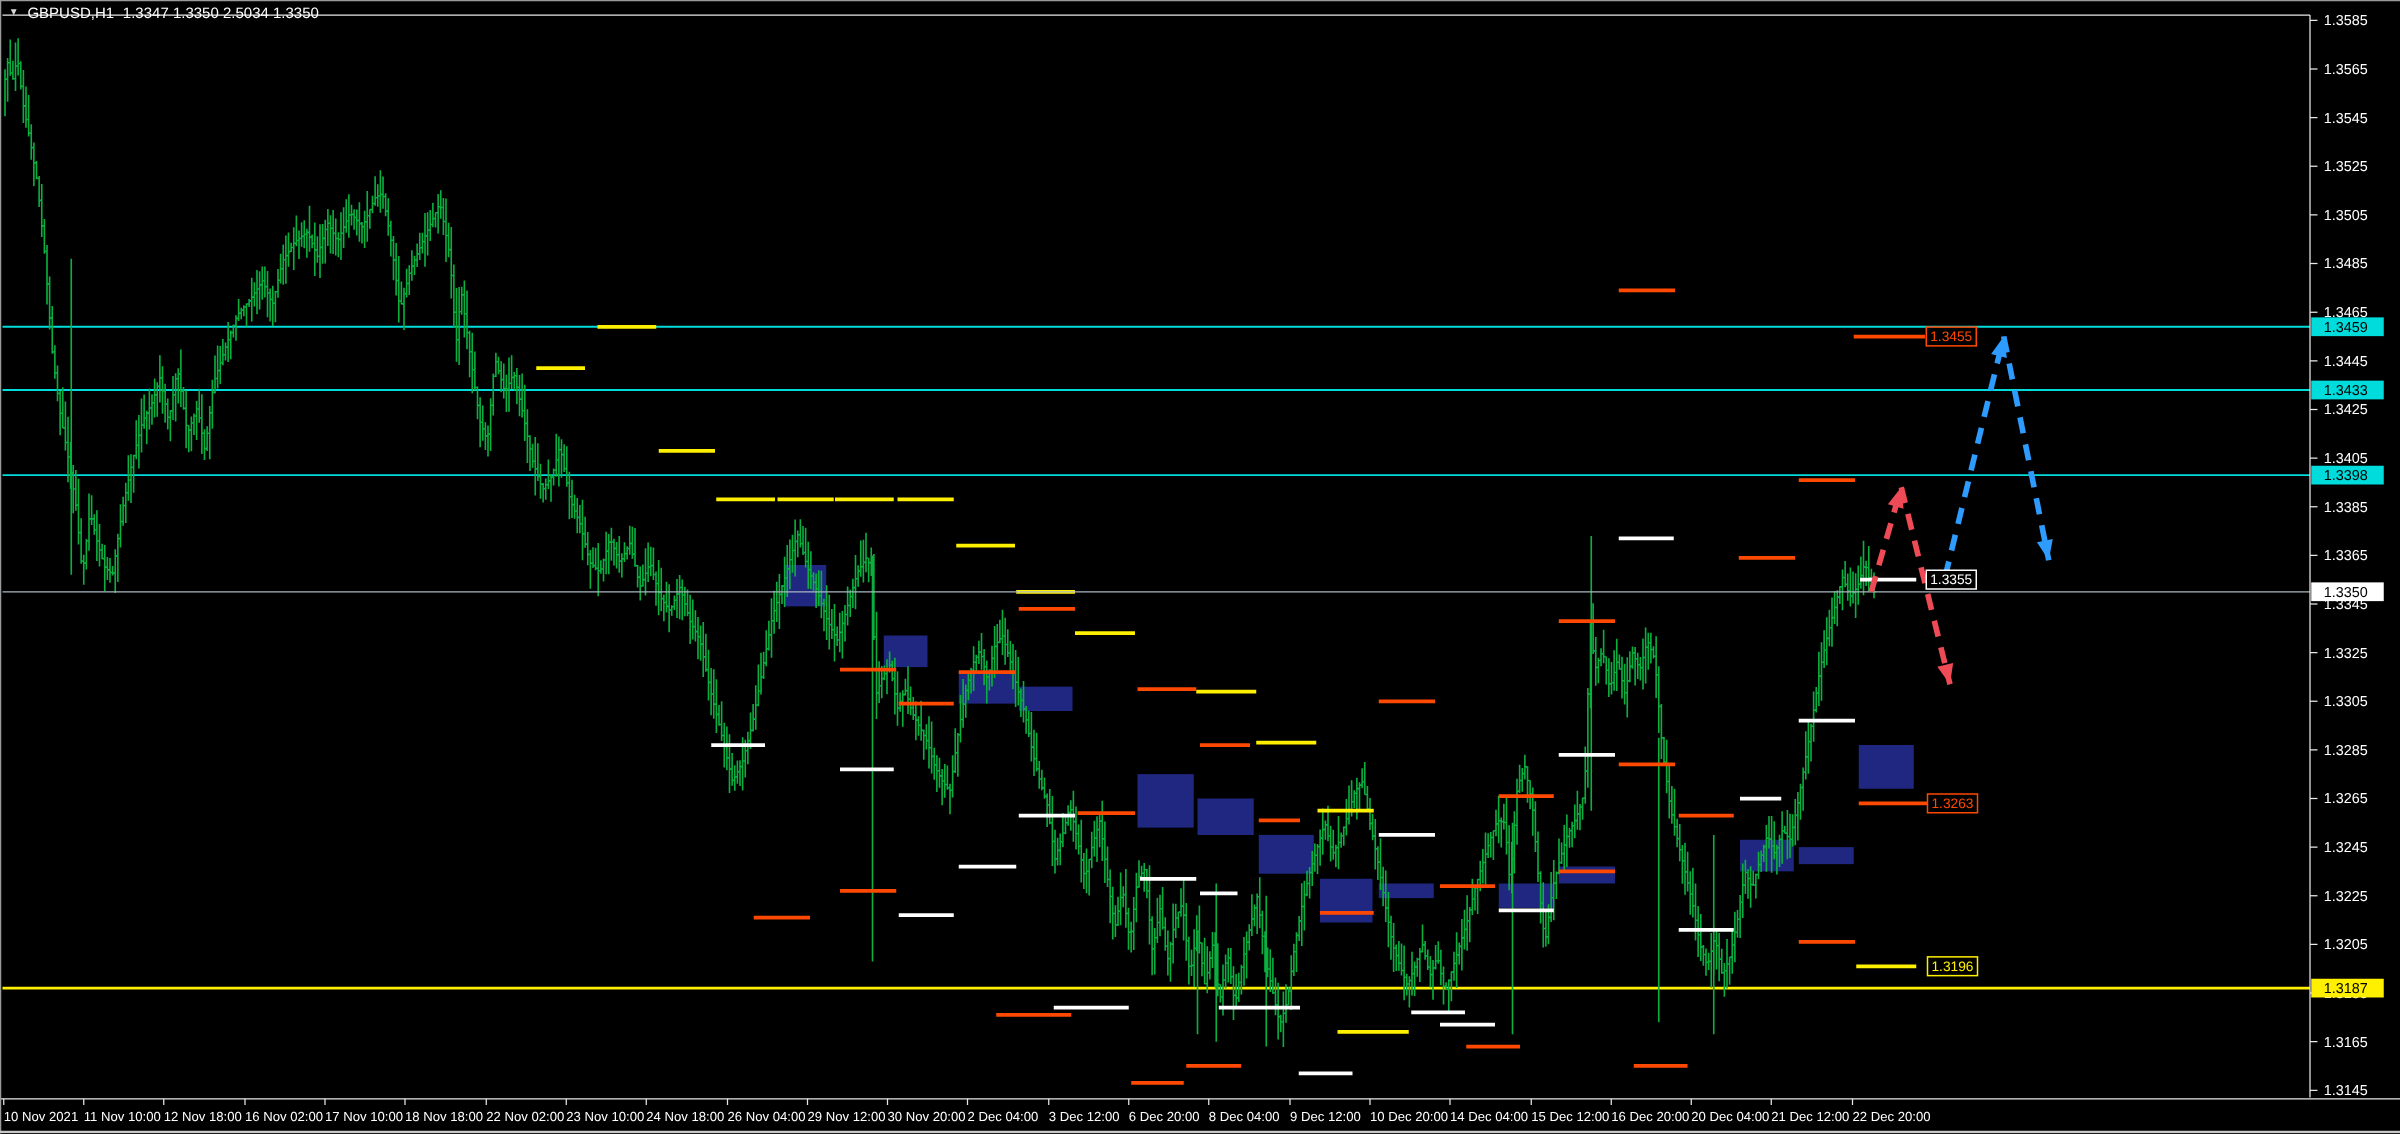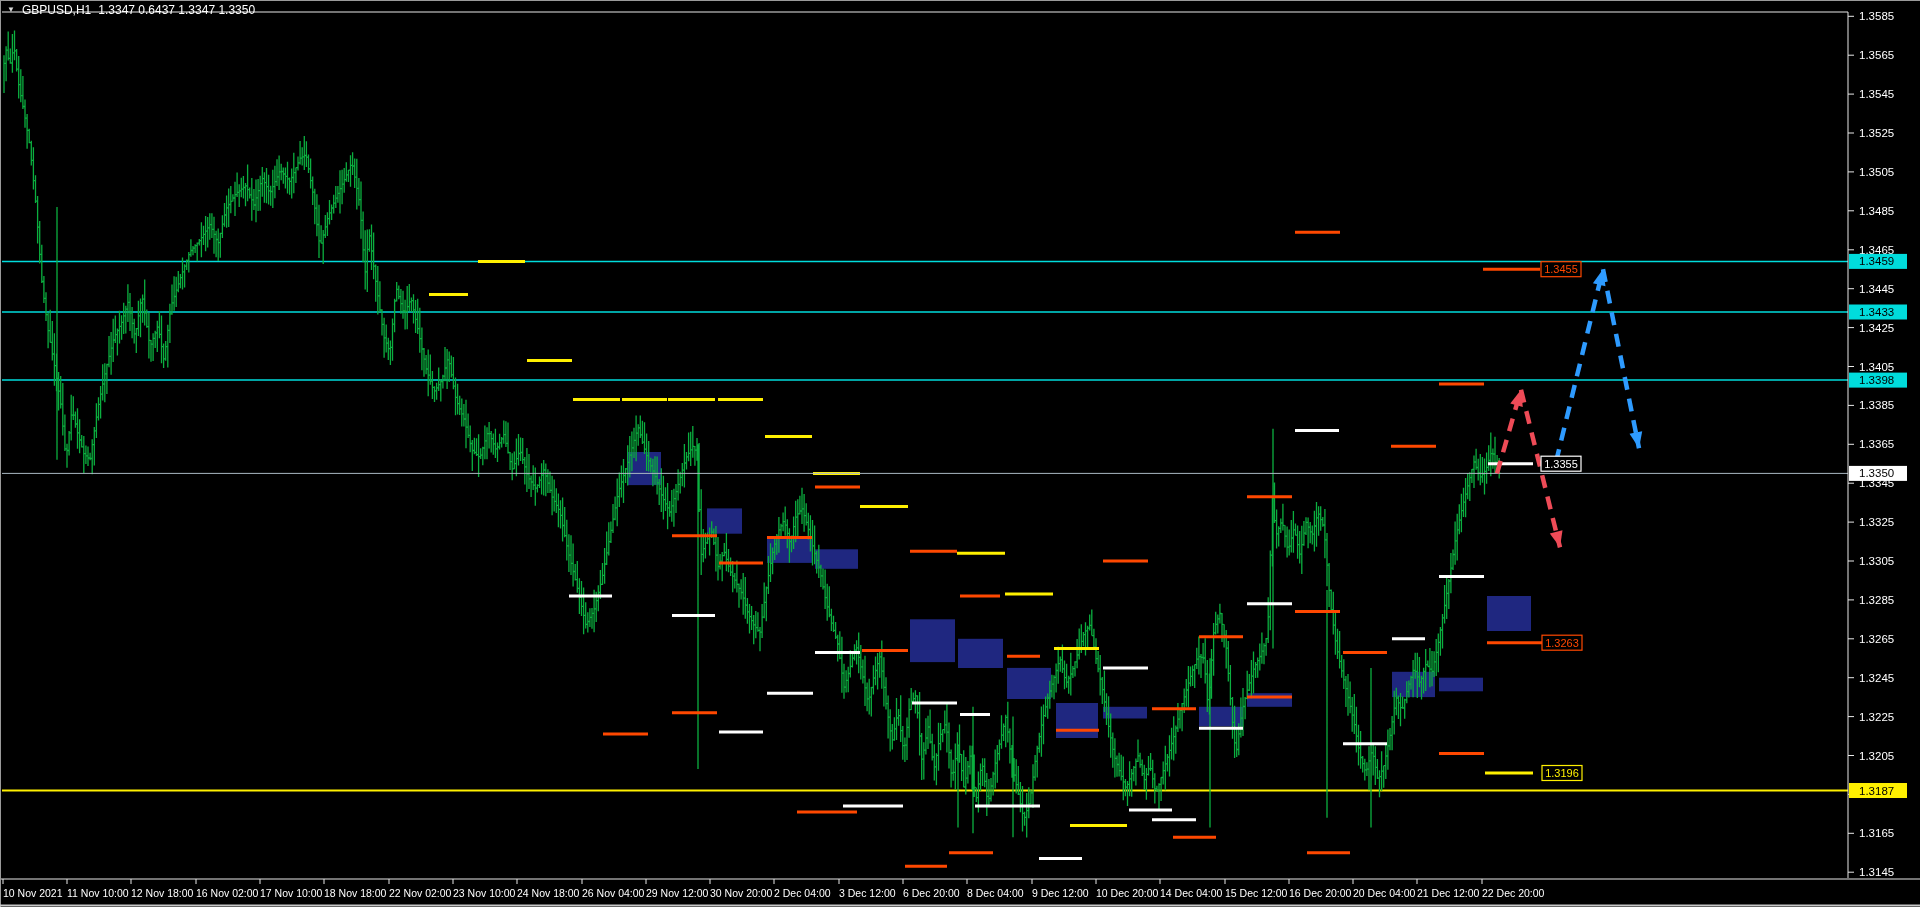--- a/index.html
+++ b/index.html
@@ -11,21 +11,21 @@
   svg{position:absolute;left:0;top:0;}
   text{font-family:"Liberation Sans",sans-serif;}
 </style>
 </head>
 <body>
 
 <div class="chart-window">
   <div class="symbol-label">
     <span class="tri">▼</span>
     <span>GBPUSD,H1</span>
-    <span>1.3347 0.6437 1.3347 1.3350</span>
+    <span>1.3347 1.3350 2.5034 1.3350</span>
   </div>
   <svg id="chart" width="1920" height="907" viewBox="0 0 1920 907">
       <rect x="0" y="0" width="1920" height="907" fill="#000000"></rect>
       <rect x="628" y="452.0" width="33" height="33.1" fill="#1F2780"></rect>
       <rect x="707" y="508.4" width="35" height="25.3" fill="#1F2780"></rect>
       <rect x="767" y="537.6" width="45" height="25.3" fill="#1F2780"></rect>
       <rect x="815" y="549.3" width="43" height="19.5" fill="#1F2780"></rect>
       <rect x="910" y="619.3" width="45" height="42.8" fill="#1F2780"></rect>
       <rect x="958" y="638.8" width="45" height="29.2" fill="#1F2780"></rect>
       <rect x="1007" y="667.9" width="44" height="31.1" fill="#1F2780"></rect>

